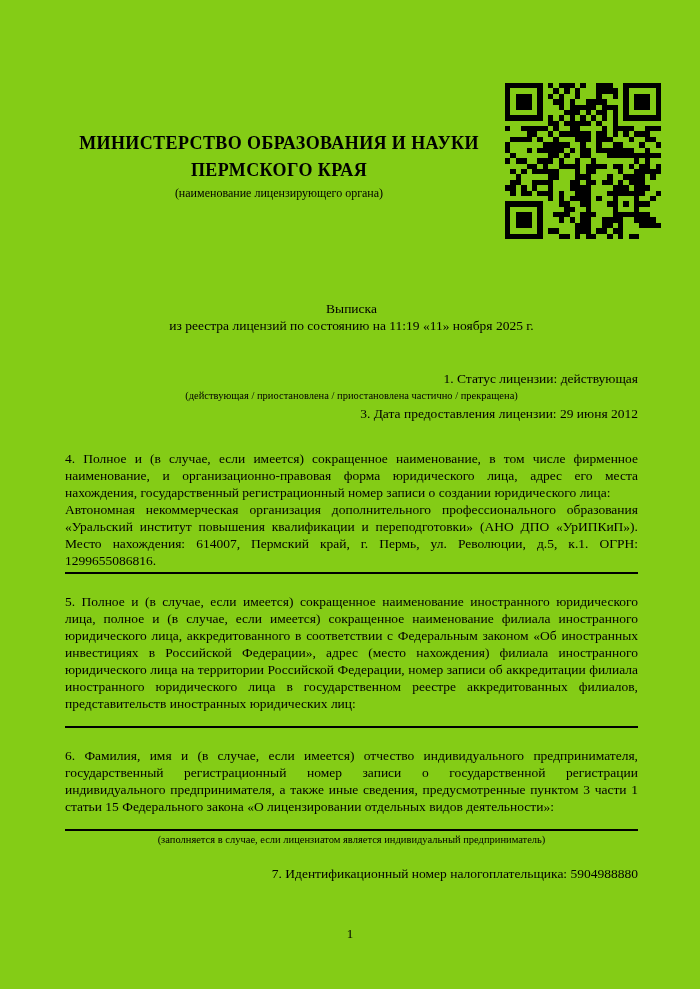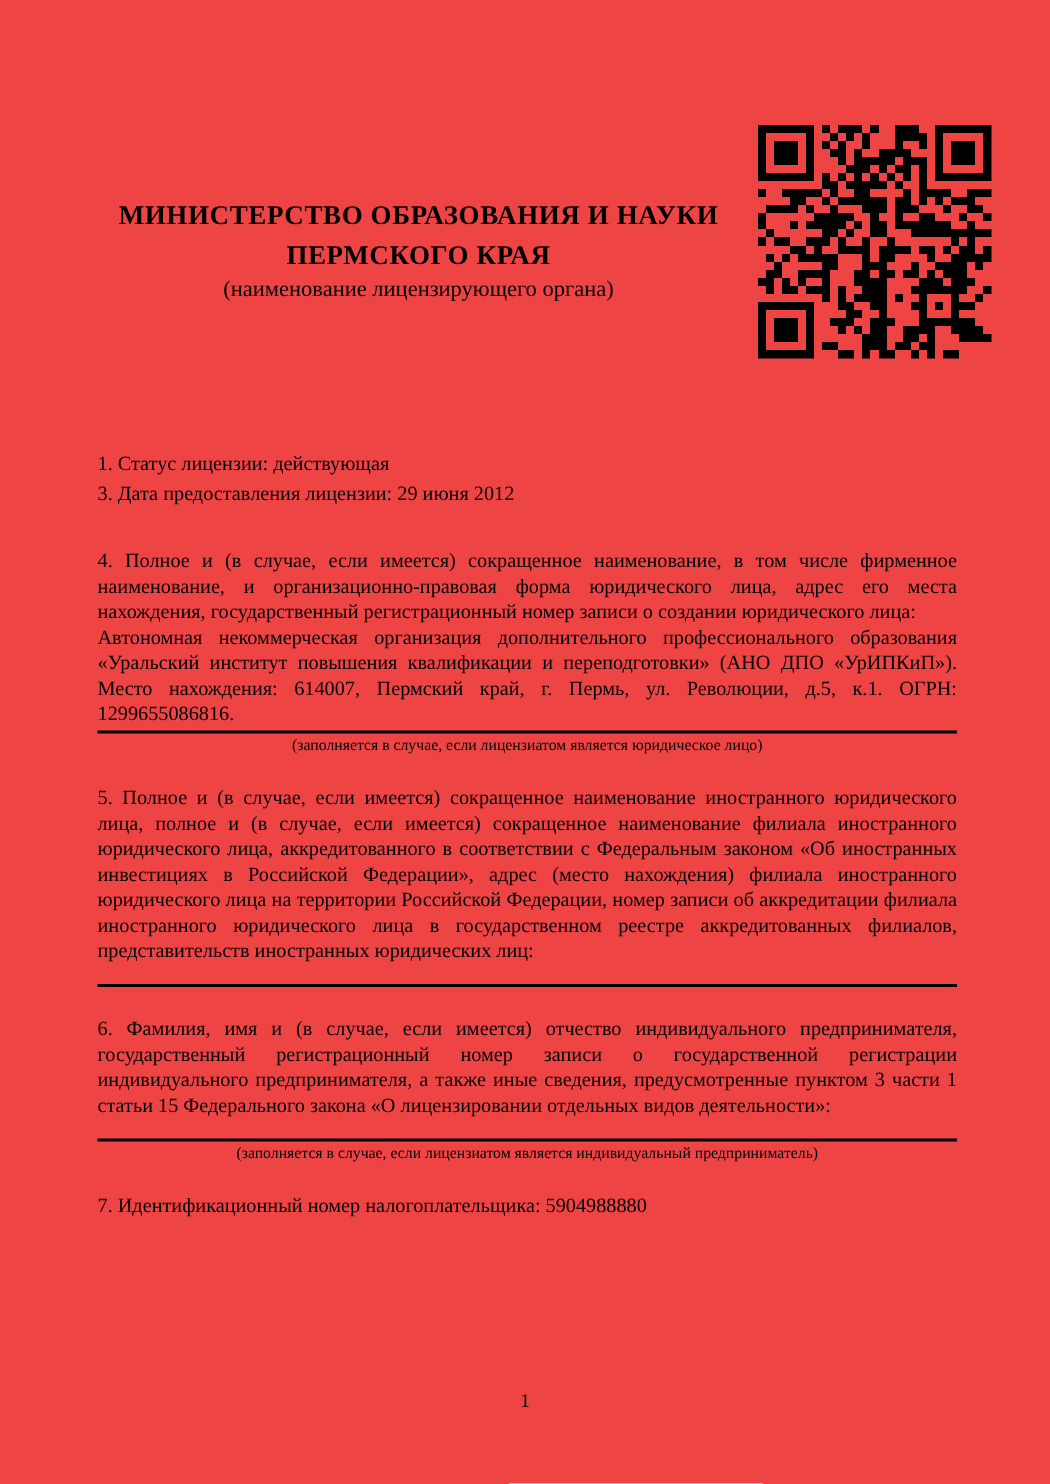--- a/index.html
+++ b/index.html
@@ -1,57 +1,58 @@
 <!DOCTYPE html>
 <html><head>
 <meta charset="utf-8">
 <style>
   html,body{margin:0;padding:0;background:#ffffff;}
   .page{
     position:relative;
     width:700px;
     height:989px;
-    background:#ef4444;
+    background:#84cc16;
     color:#000000;
     font-family:"Liberation Serif", serif;
     overflow:hidden;
+    text-decoration:underline;
   }
   .header{
     position:absolute;
     left:65px; top:130px; width:428px;
     text-align:center;
   }
   .org-name{
     font-weight:bold;
     font-size:18px;
     line-height:27px;
     letter-spacing:0.4px;
   }
   .org-note{
-    font-size:15px;
+    font-size:12px;
     line-height:13px;
     margin-top:3px;
   }
   .qr{
     position:absolute;
     left:505px; top:83px;
     width:156px; height:156px;
   }
   .qr svg{width:100%;height:100%;fill:#000000;display:block;}
   .content{
     position:absolute;
     left:65px; top:300px; width:573px;
     font-size:13.5px;
     line-height:17px;
   }
   .doc-title{
     text-align:center;
     margin:0 0 36px 0;
   }
-  .para{margin:0;}
+  .para{margin:0;text-align:right;}
   .just{text-align:justify;}
   .note{
     font-size:10.5px;
     line-height:13px;
     text-align:center;
     margin:2px 0 0 0;
   }
   .rule{
     border:none;
     border-top:2px solid #000000;
@@ -516,30 +517,34 @@
         <rect x="16" y="28" width="1" height="1"></rect>
         <rect x="19" y="28" width="1" height="1"></rect>
         <rect x="21" y="28" width="1" height="1"></rect>
         <rect x="23" y="28" width="1" height="1"></rect>
         <rect x="24" y="28" width="1" height="1"></rect>
       </svg>
   </div>
 
   <div class="content">
 
+    <div class="doc-title">
+      <div>Выписка</div>
+      <div>из реестра лицензий по состоянию на 11:19 «11» ноября 2025 г.</div>
+    </div>
 
     <p class="para">1. Статус лицензии: действующая</p>
+    <p class="note">(действующая / приостановлена / приостановлена частично / прекращена)</p>
 
 
     <p class="para mt-item-sm">3. Дата предоставления лицензии: 29 июня 2012</p>
 
     <p class="para just mt-item-md">4. Полное и (в случае, если имеется) сокращенное наименование, в том числе фирменное наименование, и организационно-правовая форма юридического лица, адрес его места нахождения, государственный регистрационный номер записи о создании юридического лица:</p>
     <p class="para just">Автономная некоммерческая организация дополнительного профессионального образования «Уральский институт повышения квалификации и переподготовки» (АНО ДПО «УрИПКиП»). Место нахождения: 614007, Пермский край, г. Пермь, ул. Революции, д.5, к.1. ОГРН: 1299655086816.</p>
     <hr class="rule">
-    <p class="note">(заполняется в случае, если лицензиатом является юридическое лицо)</p>
 
     <p class="para just mt-item-lg">5. Полное и (в случае, если имеется) сокращенное наименование иностранного юридического лица, полное и (в случае, если имеется) сокращенное наименование филиала иностранного юридического лица, аккредитованного в соответствии с Федеральным законом «Об иностранных инвестициях в Российской Федерации», адрес (место нахождения) филиала иностранного юридического лица на территории Российской Федерации, номер записи об аккредитации филиала иностранного юридического лица в государственном реестре аккредитованных филиалов, представительств иностранных юридических лиц:</p>
     <hr class="rule blank">
 
     <p class="para just mt-item-lg">6. Фамилия, имя и (в случае, если имеется) отчество индивидуального предпринимателя, государственный регистрационный номер записи о государственной регистрации индивидуального предпринимателя, а также иные сведения, предусмотренные пунктом 3 части 1 статьи 15 Федерального закона «О лицензировании отдельных видов деятельности»:</p>
     <hr class="rule blank">
     <p class="note">(заполняется в случае, если лицензиатом является индивидуальный предприниматель)</p>
 
     <p class="para mt-item-xl">7. Идентификационный номер налогоплательщика: 5904988880</p>
 

